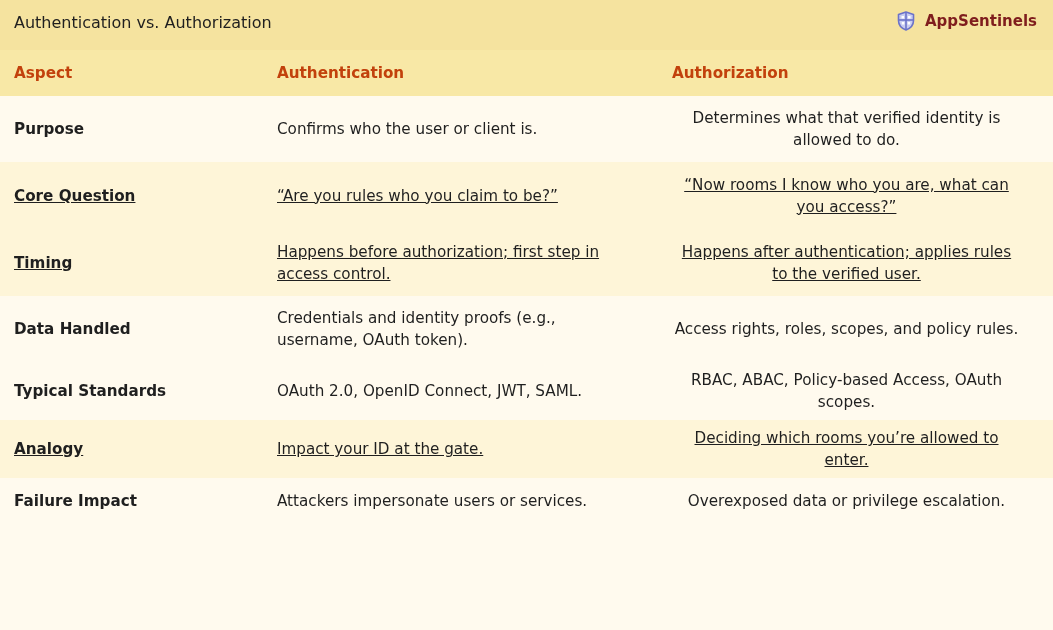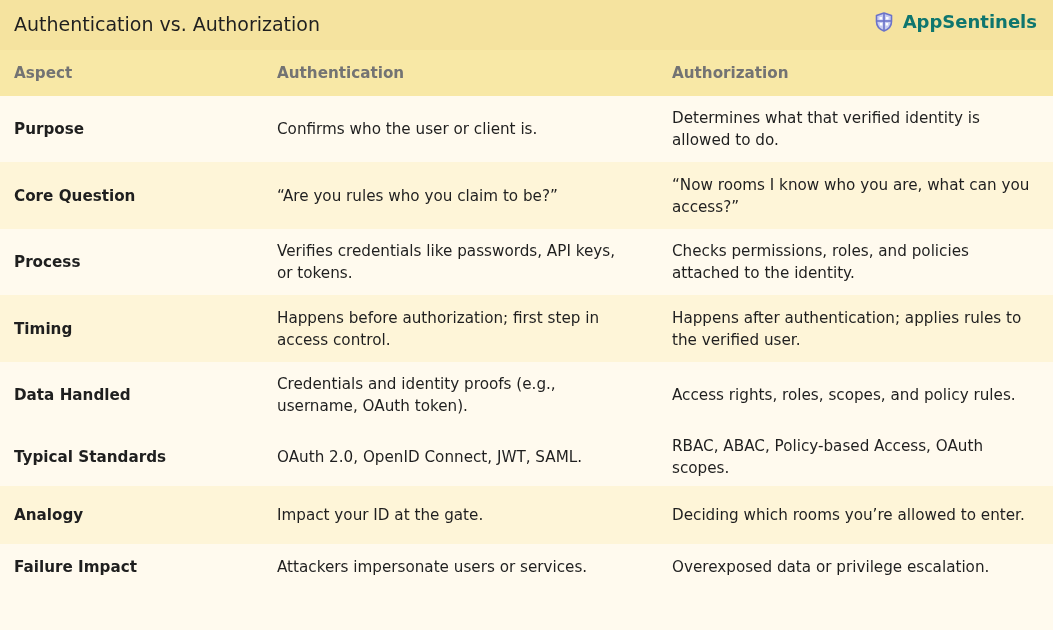--- a/index.html
+++ b/index.html
@@ -17,44 +17,44 @@
     .title-bar {
       position: relative;
       height: 50px;
       background: #f5e39f;
       box-sizing: border-box;
     }
     .title {
       position: absolute;
       left: 14px;
       top: 13px;
-      font-size: 19px;
+      font-size: 16px;
       font-weight: normal;
       color: #1f1f1f;
       letter-spacing: 0px;
       margin: 0;
       font-family: "DejaVu Sans", sans-serif;
     }
     .brand {
       position: absolute;
       right: 16px;
       top: 11px;
       display: flex;
       align-items: center;
       gap: 10px;
     }
     .brand-icon {
       width: 18px;
       height: 20px;
       display: inline-block;
     }
     .brand-name {
-      font-size: 18px;
+      font-size: 15px;
       font-weight: bold;
-      color: #0f766e;
+      color: #7f1d1d;
       font-family: "DejaVu Sans", sans-serif;
     }
     table {
       width: 1053px;
       border-collapse: collapse;
       table-layout: fixed;
     }
     col.c1 { width: 263px; }
     col.c2 { width: 395px; }
     col.c3 { width: 395px; }
@@ -65,29 +65,29 @@
       font-size: 15.2px;
       line-height: 22px;
       font-family: "DejaVu Sans", sans-serif;
     }
     thead tr {
       background: #f8e8a6;
       height: 46px;
     }
     th {
       font-weight: bold;
-      color: #737373;
+      color: #c2410c;
     }
     tbody tr.light { background: #fffaee; }
-    tbody tr.dark { background: #fef5d8; }
+    tbody tr.dark { background: #fef5d8; text-decoration: underline; }
     td.aspect {
       font-weight: bold;
     }
     td.col-auth { padding-left: 14px; padding-right: 30px; }
-    td.col-authz { padding-left: 14px; padding-right: 16px; }
+    td.col-authz { padding-left: 14px; padding-right: 32px; text-align: center; }
     tr.h66 { height: 66px; }
     tr.h67 { height: 67px; }
     tr.h45 { height: 58px; }
     tr.h46 { height: 46px; }
   </style>
 </head>
 <body>
 
 <div class="title-bar">
   <h1 class="title">Authentication vs. Authorization</h1>
@@ -124,25 +124,20 @@
     <tr class="light h66">
       <td class="aspect">Purpose</td>
       <td class="col-auth">Confirms who the user or client is.</td>
       <td class="col-authz">Determines what that verified identity is allowed to do.</td>
     </tr>
     <tr class="dark h67">
       <td class="aspect">Core Question</td>
       <td class="col-auth">“Are you rules who you claim to be?”</td>
       <td class="col-authz">“Now rooms I know who you are, what can you access?”</td>
     </tr>
-    <tr class="light h66">
-      <td class="aspect">Process</td>
-      <td class="col-auth">Verifies credentials like passwords, API keys, or tokens.</td>
-      <td class="col-authz">Checks permissions, roles, and policies attached to the identity.</td>
-    </tr>
     <tr class="dark h67">
       <td class="aspect">Timing</td>
       <td class="col-auth">Happens before authorization; first step in access control.</td>
       <td class="col-authz">Happens after authentication; applies rules to the verified user.</td>
     </tr>
     <tr class="light h66">
       <td class="aspect">Data Handled</td>
       <td class="col-auth">Credentials and identity proofs (e.g., username, OAuth token).</td>
       <td class="col-authz">Access rights, roles, scopes, and policy rules.</td>
     </tr>

